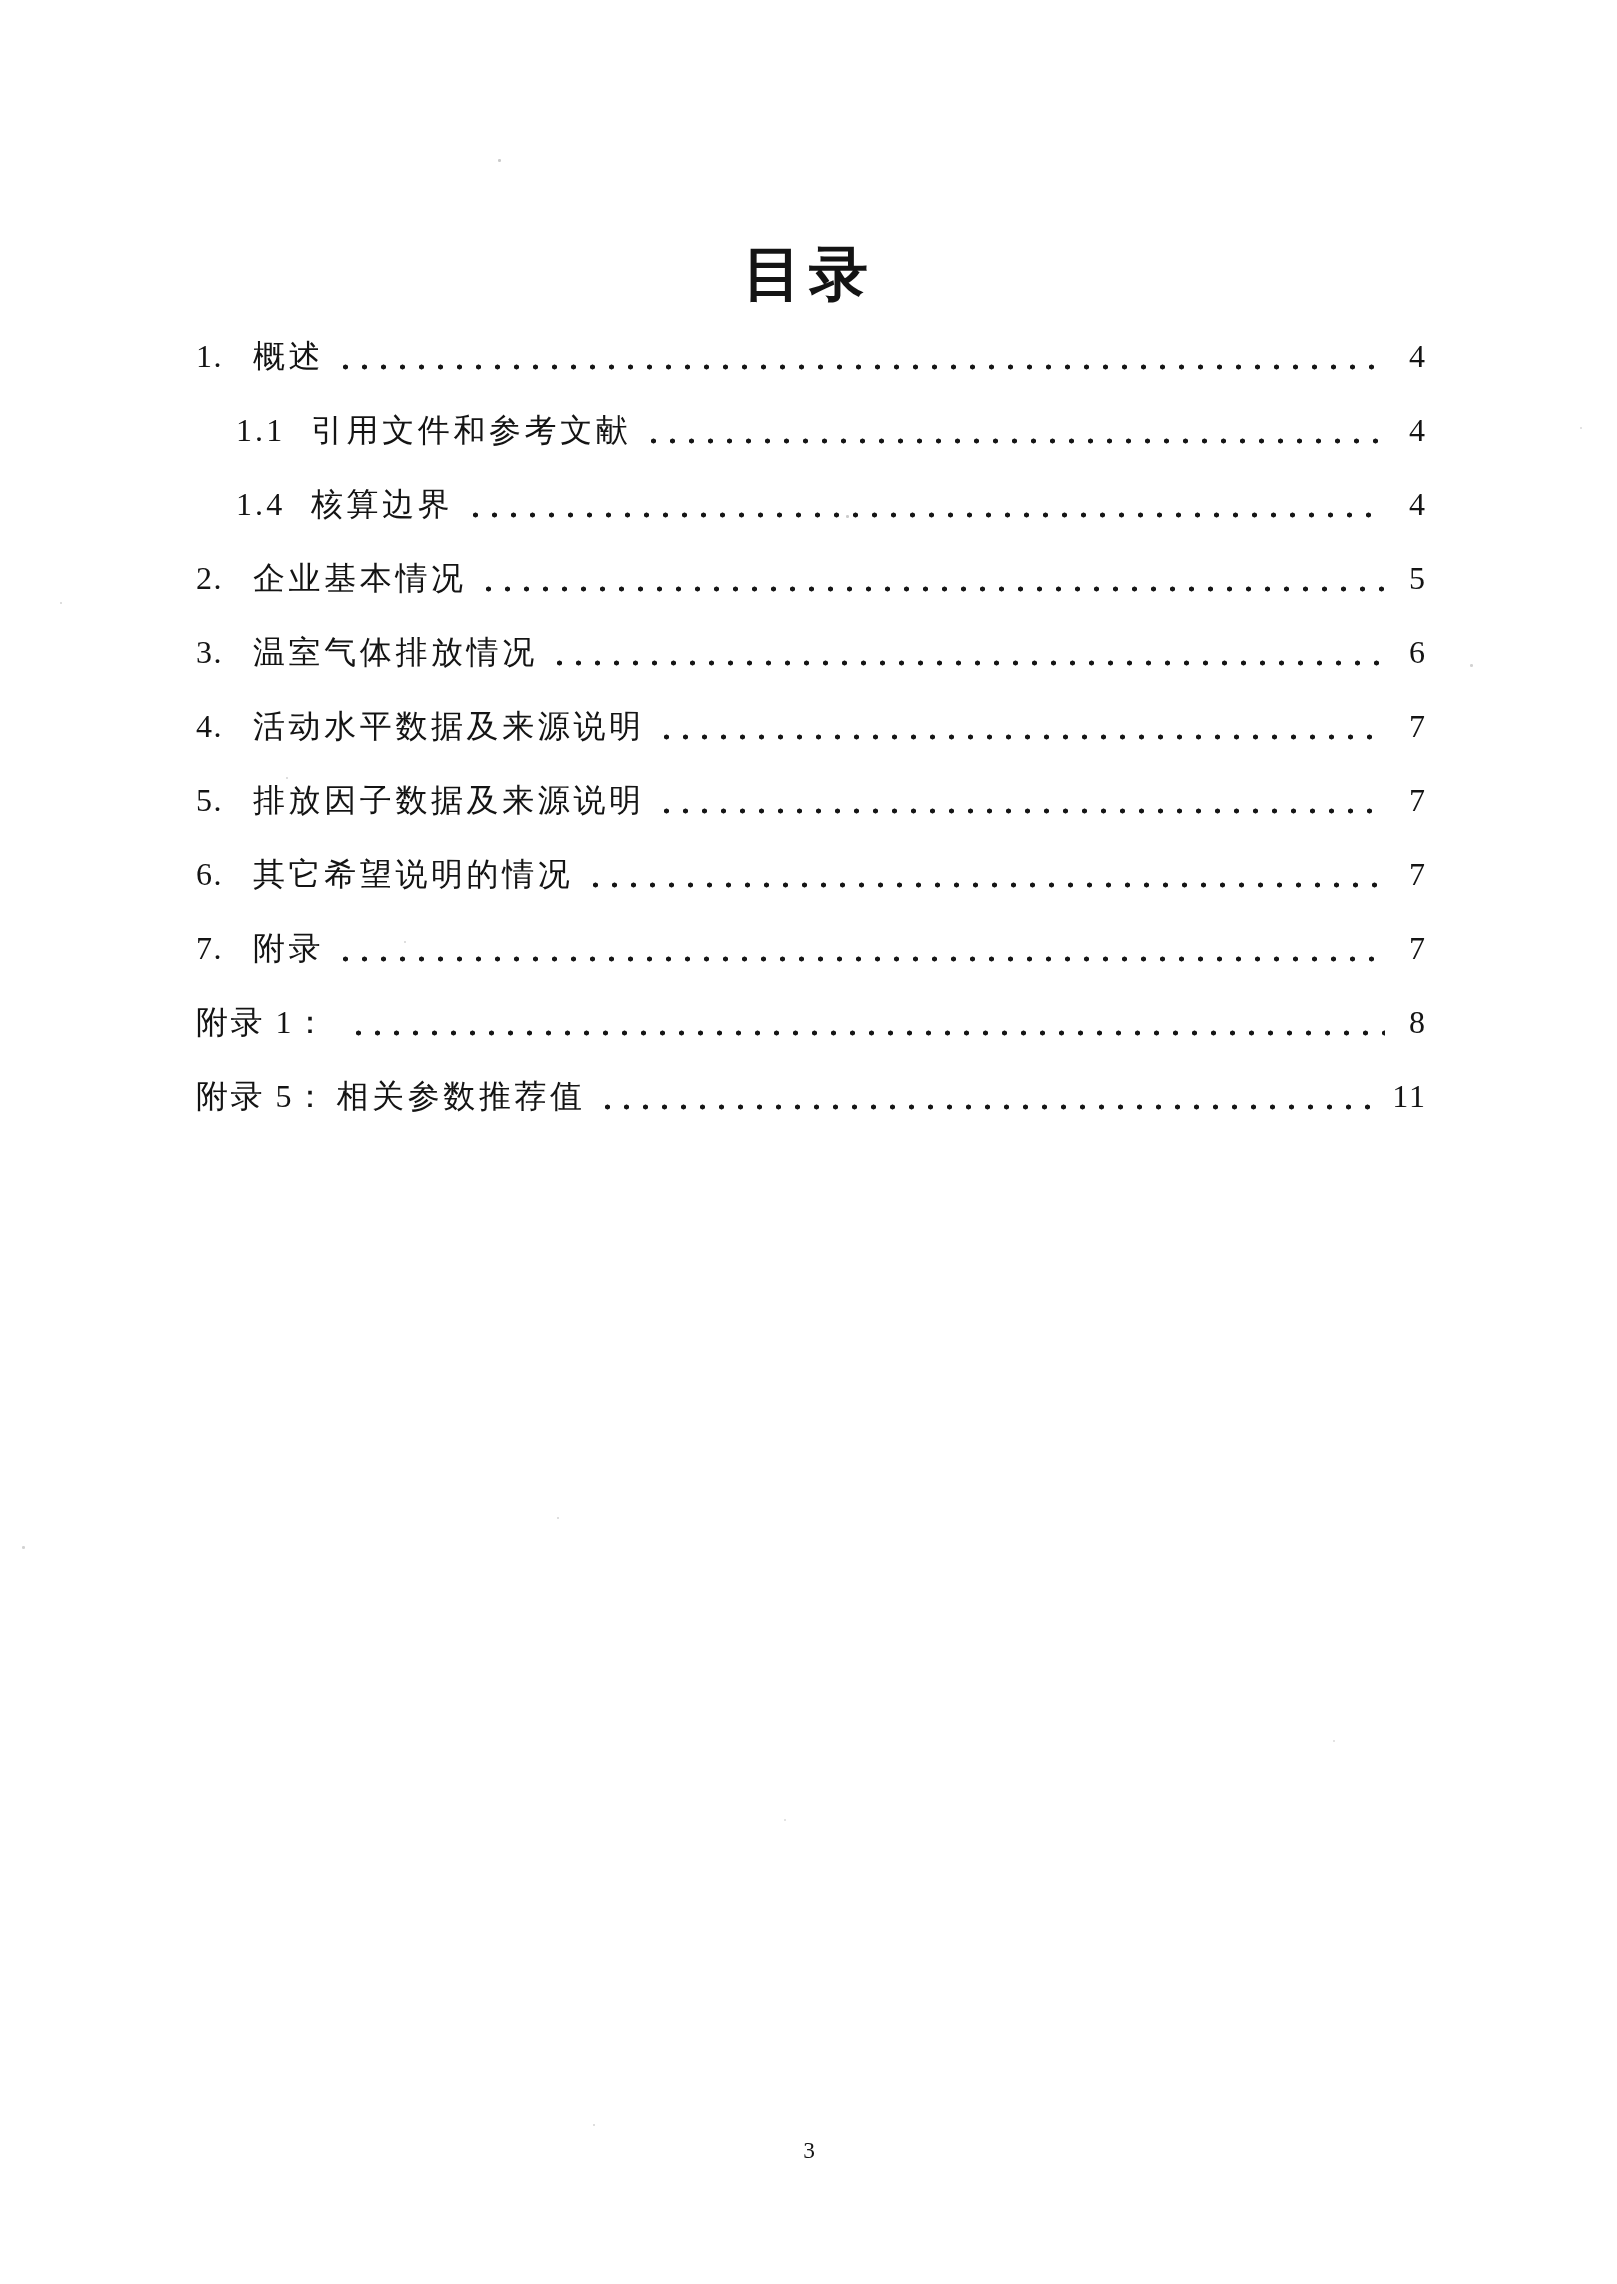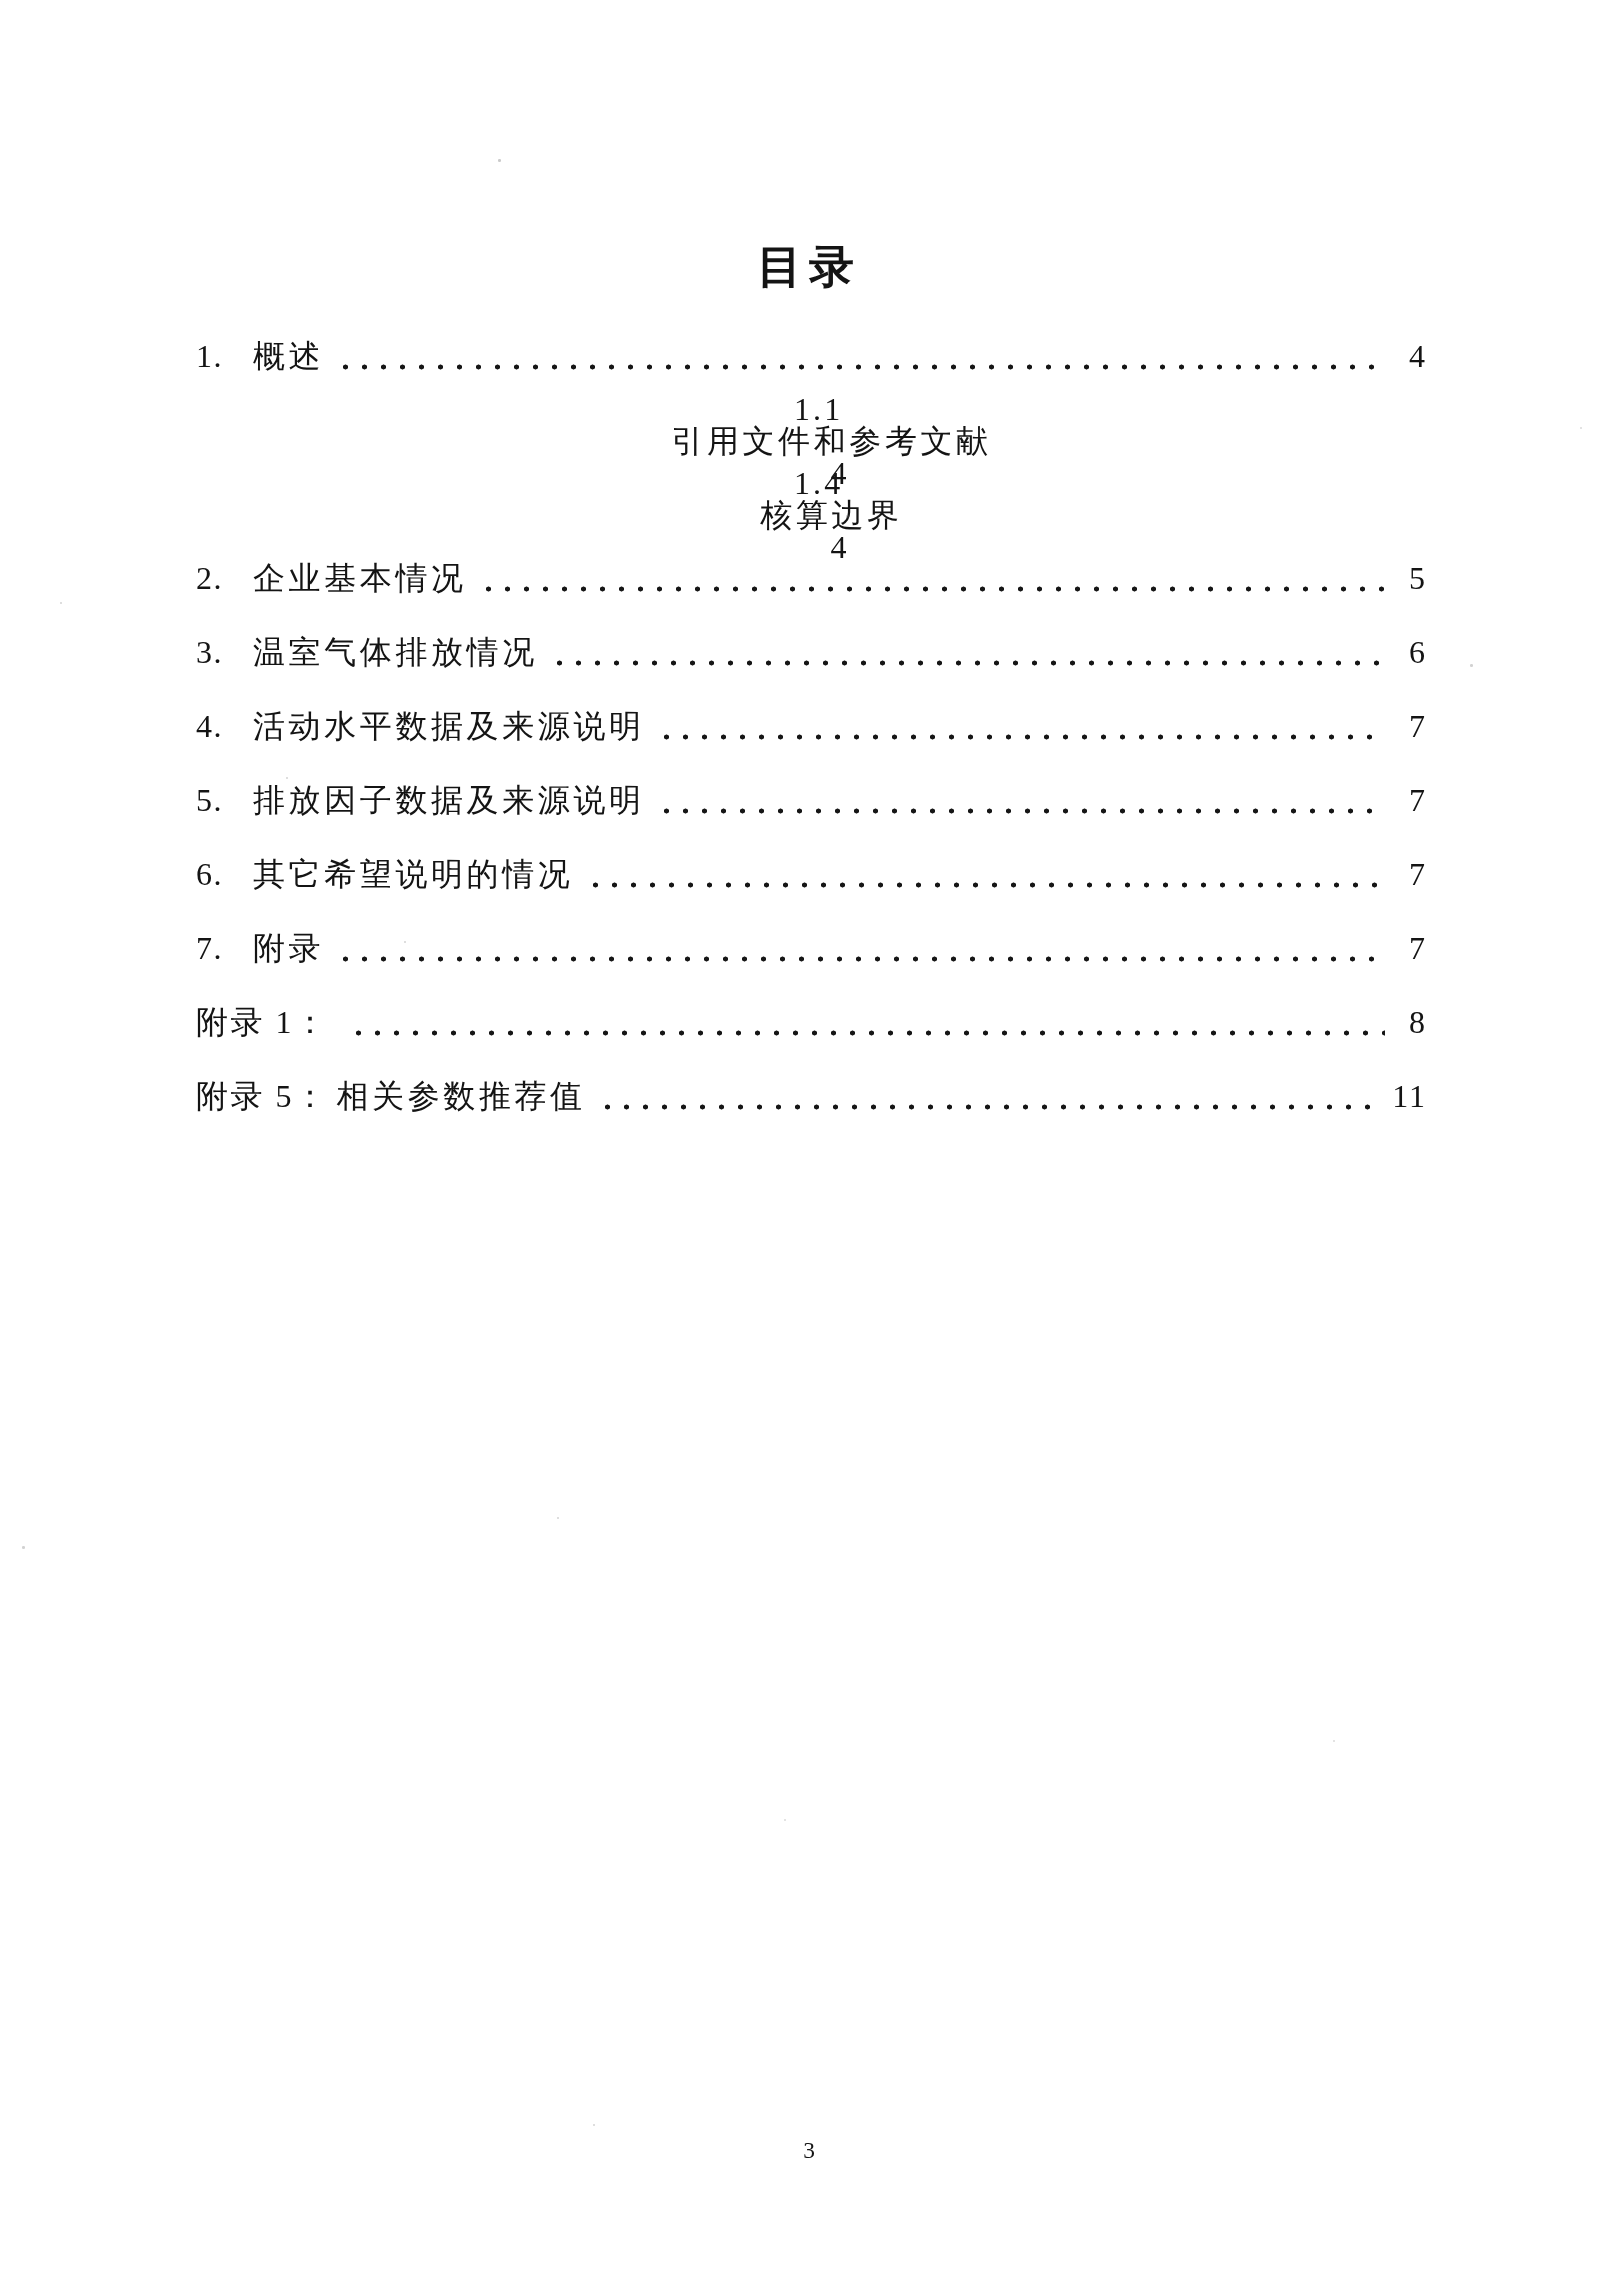--- a/index.html
+++ b/index.html
@@ -18,21 +18,21 @@
     inset: 0;
     background: #ffffff;
   }
   .title {
     position: absolute;
     top: 245px;
     left: 0;
     width: 100%;
     margin: 0;
     text-align: center;
-    font-size: 45px;
+    font-size: 59px;
     font-weight: bold;
     letter-spacing: 7.1px;
     line-height: 1;
   }
   .toc {
     position: absolute;
     left: 196px;
     top: 319px;
     width: 1231px;
   }
@@ -42,21 +42,21 @@
     height: 74px;
     font-size: 32px;
     line-height: 1;
     white-space: nowrap;
   }
   .row .prefix {
     flex: none;
     letter-spacing: 1.5px;
   }
   .row.level-0 .prefix { width: 57px; }
-  .row.level-1 { margin-left: 40px; flex-direction: column; }
+  .row.level-1 { margin-left: 40px; }
   .row.level-1 .prefix { width: 75px; letter-spacing: 3.1px; }
   .row.level-2 .prefix { margin-right: 8px; letter-spacing: 2.5px; }
   .row .label {
     flex: none;
     letter-spacing: 3.6px;
   }
   .row .dots {
     flex: 1 1 auto;
     align-self: stretch;
     margin: 0 8.1px 0 12.2px;

